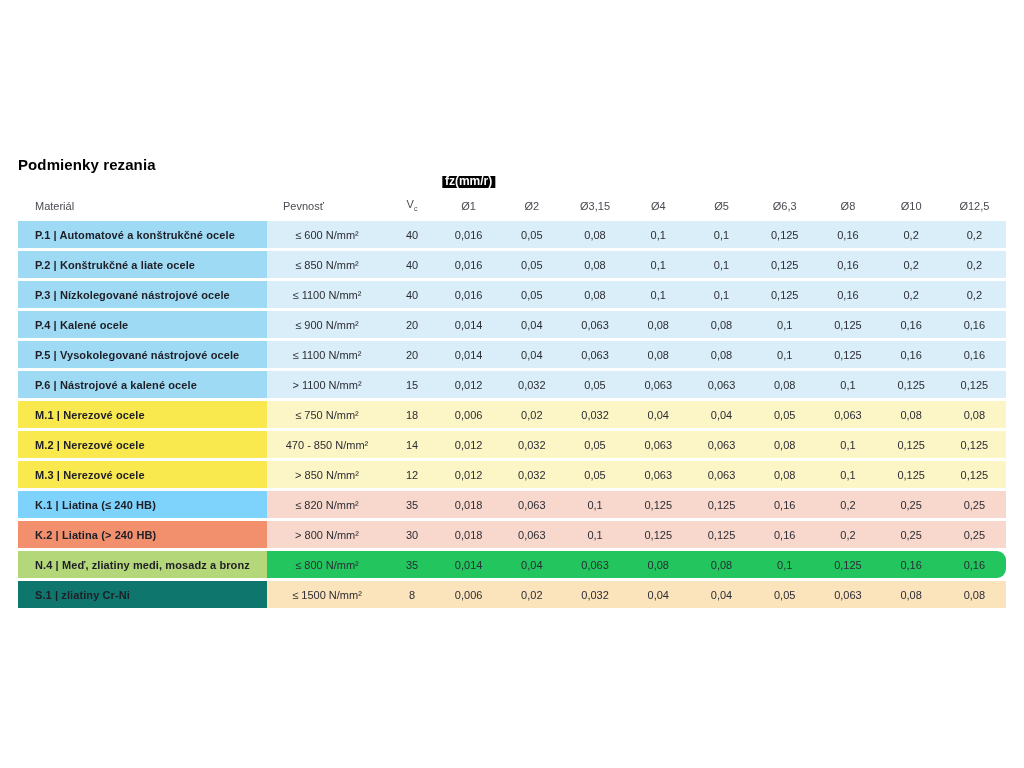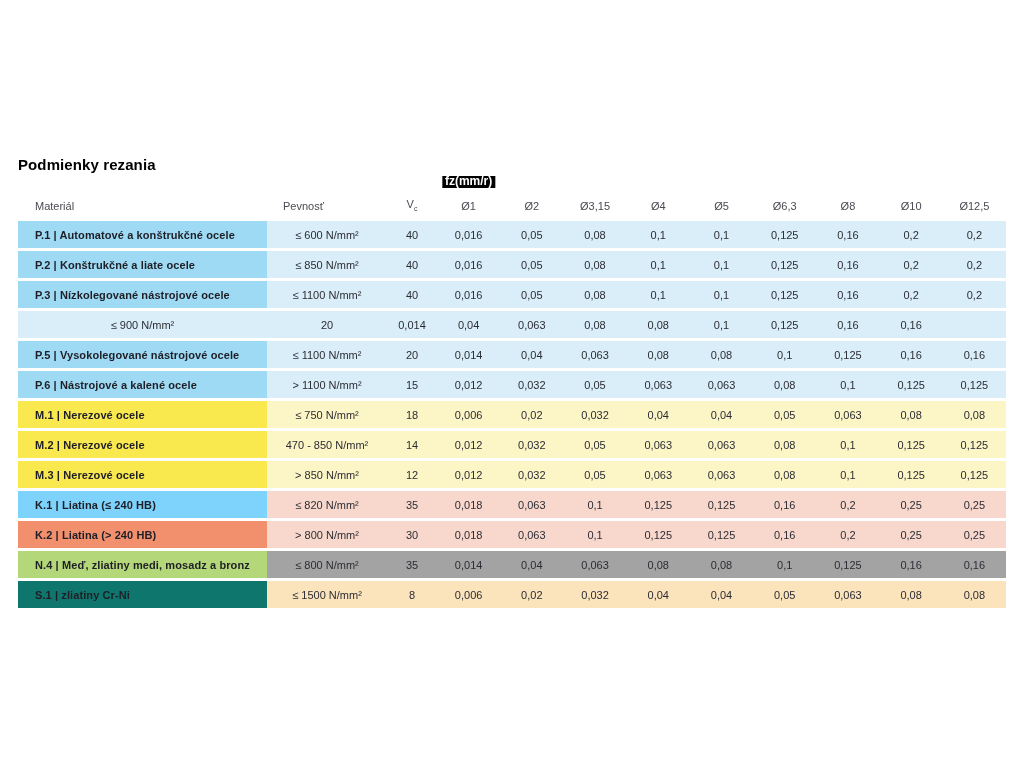--- a/index.html
+++ b/index.html
@@ -146,20 +146,21 @@
         <div class="cell ">0,05</div>
         <div class="cell ">0,08</div>
         <div class="cell ">0,1</div>
         <div class="cell ">0,1</div>
         <div class="cell ">0,125</div>
         <div class="cell ">0,16</div>
         <div class="cell ">0,2</div>
         <div class="cell ">0,2</div>
       </div>
       <div class="grid-row row" style="background: rgb(217, 238, 248);">
+        <div class="cell cell-material" style="background: rgb(158, 218, 243);">P.4 | Kalené ocele</div>
         <div class="cell ">≤ 900 N/mm²</div>
         <div class="cell ">20</div>
         <div class="cell ">0,014</div>
         <div class="cell ">0,04</div>
         <div class="cell ">0,063</div>
         <div class="cell ">0,08</div>
         <div class="cell ">0,08</div>
         <div class="cell ">0,1</div>
         <div class="cell ">0,125</div>
         <div class="cell ">0,16</div>
@@ -256,21 +257,21 @@
         <div class="cell ">0,018</div>
         <div class="cell ">0,063</div>
         <div class="cell ">0,1</div>
         <div class="cell ">0,125</div>
         <div class="cell ">0,125</div>
         <div class="cell ">0,16</div>
         <div class="cell ">0,2</div>
         <div class="cell ">0,25</div>
         <div class="cell ">0,25</div>
       </div>
-      <div class="grid-row row" style="background: #a3a3a3;">
+      <div class="grid-row row" style="background: #22c55e; border-radius: 9px;">
         <div class="cell cell-material" style="background: rgb(180, 216, 121);">N.4 | Meď, zliatiny medi, mosadz a bronz</div>
         <div class="cell ">≤ 800 N/mm²</div>
         <div class="cell ">35</div>
         <div class="cell ">0,014</div>
         <div class="cell ">0,04</div>
         <div class="cell ">0,063</div>
         <div class="cell ">0,08</div>
         <div class="cell ">0,08</div>
         <div class="cell ">0,1</div>
         <div class="cell ">0,125</div>

